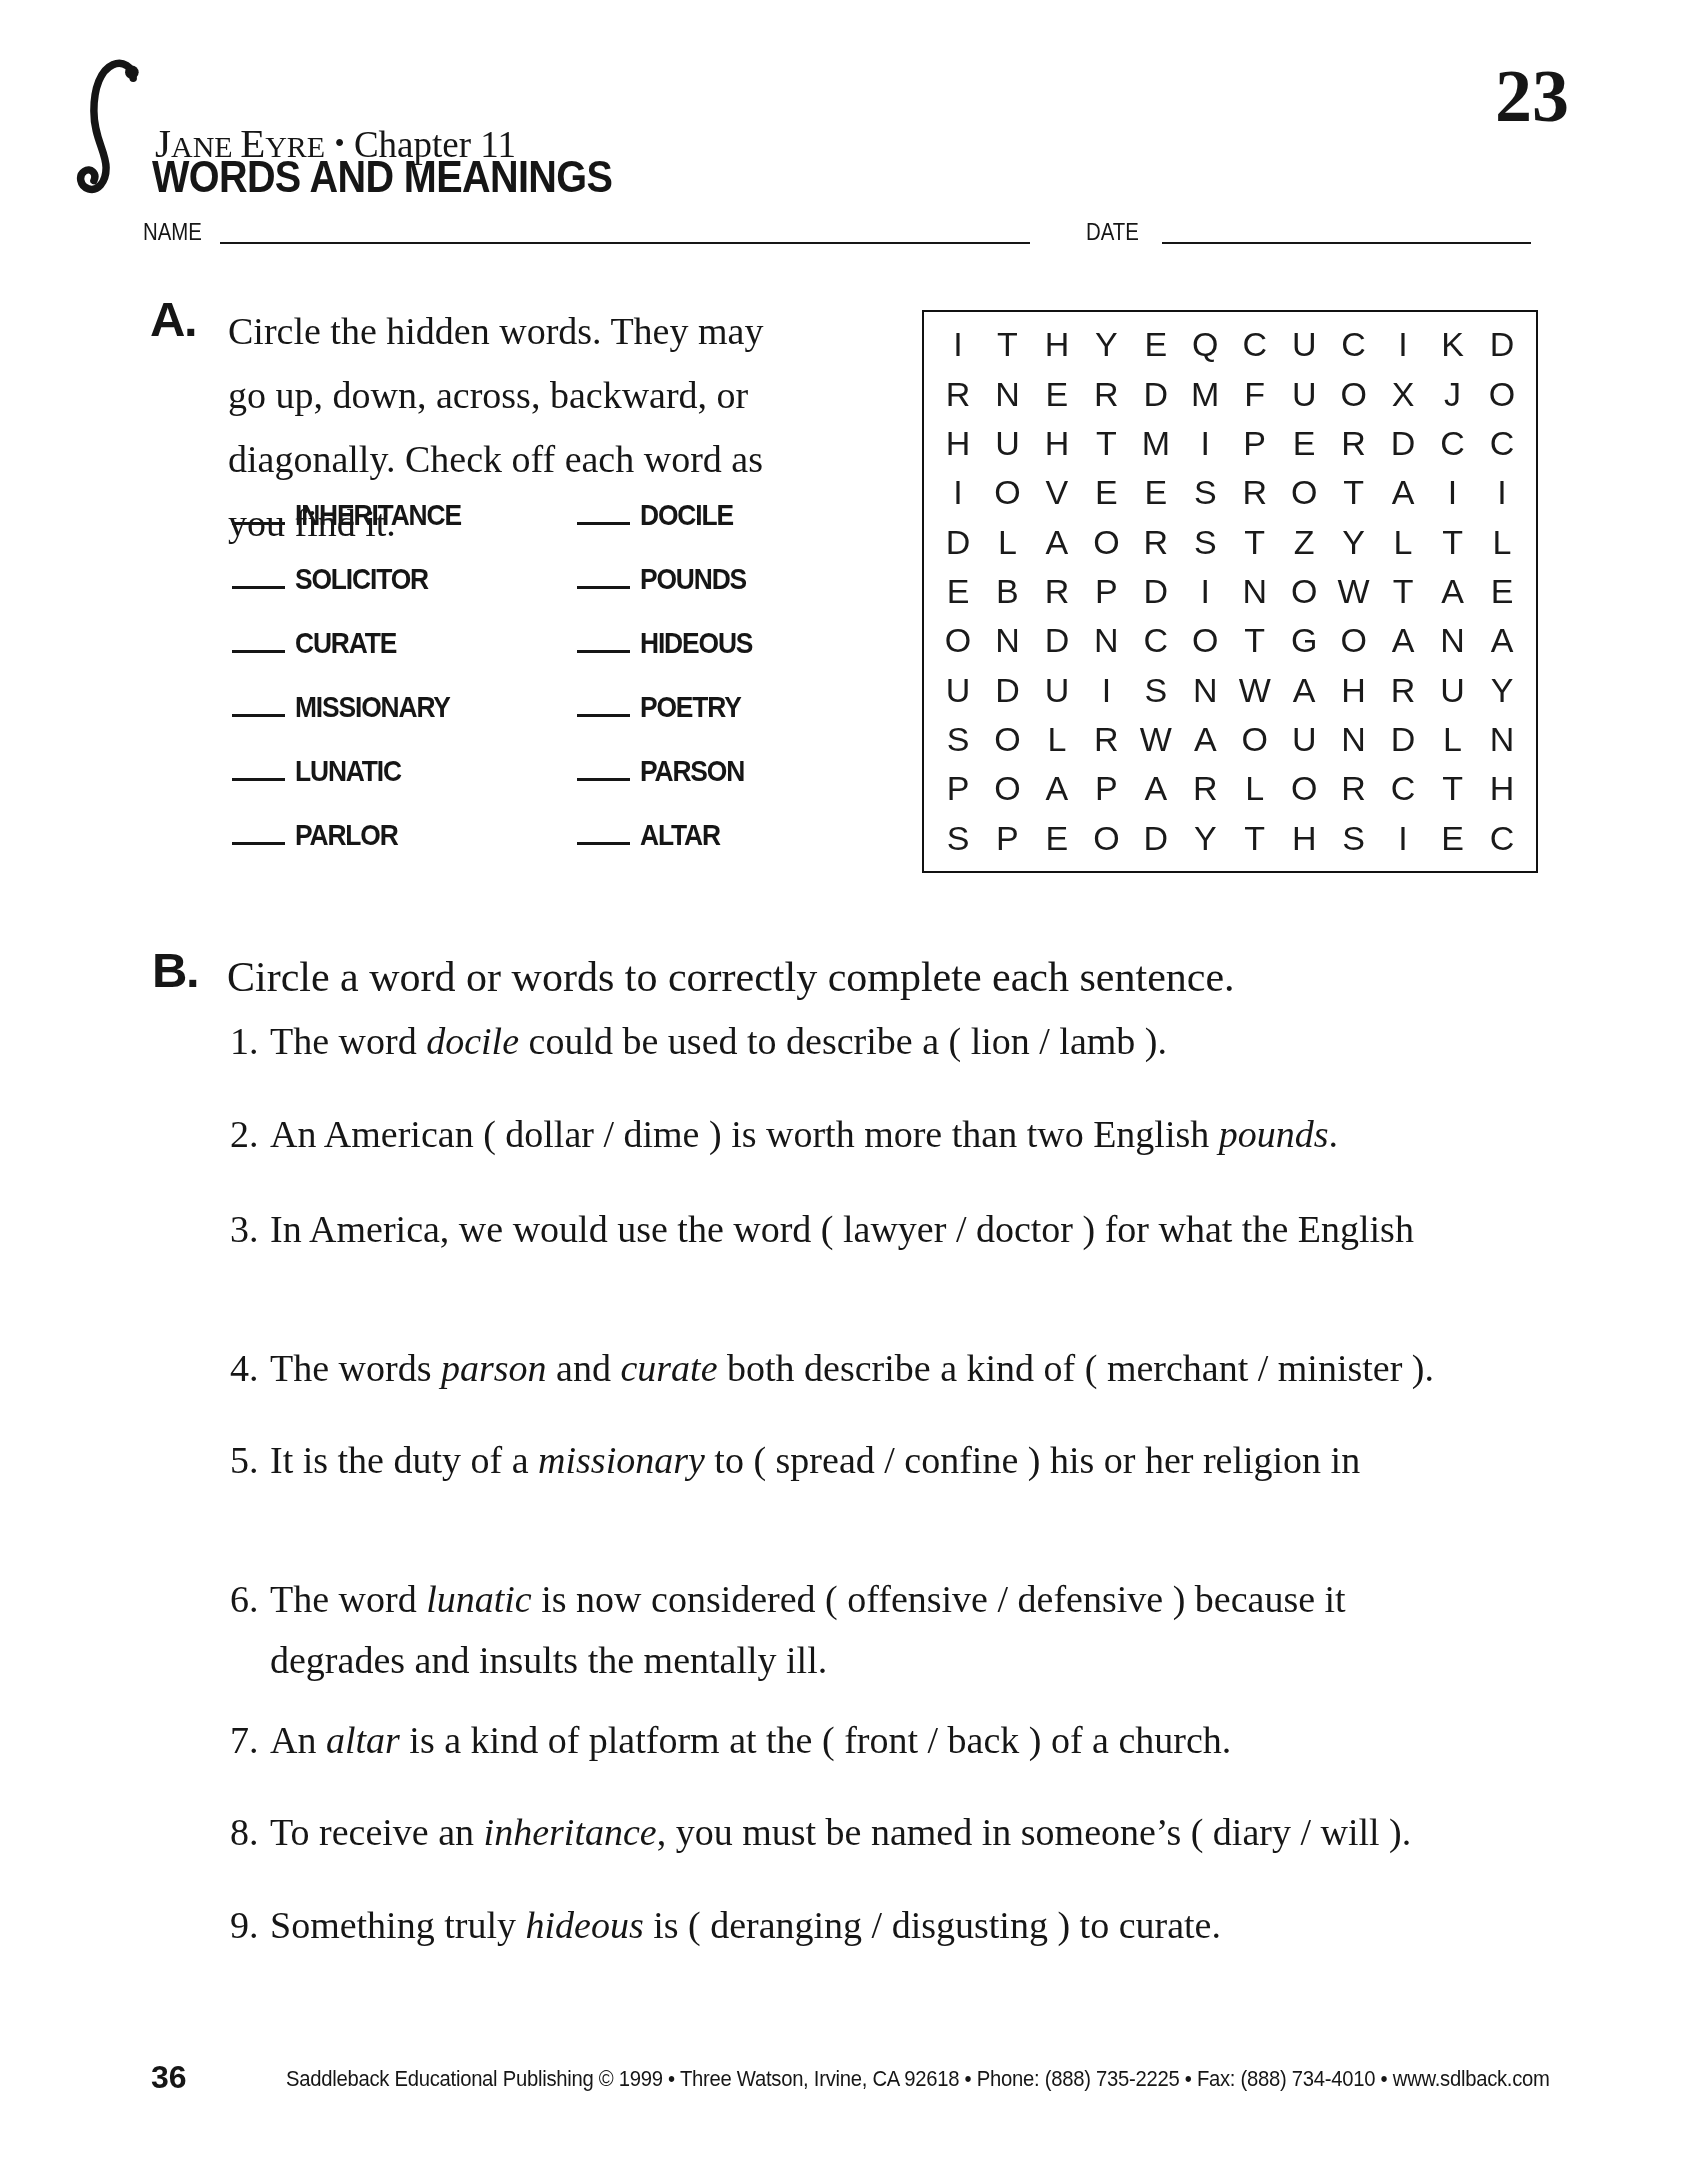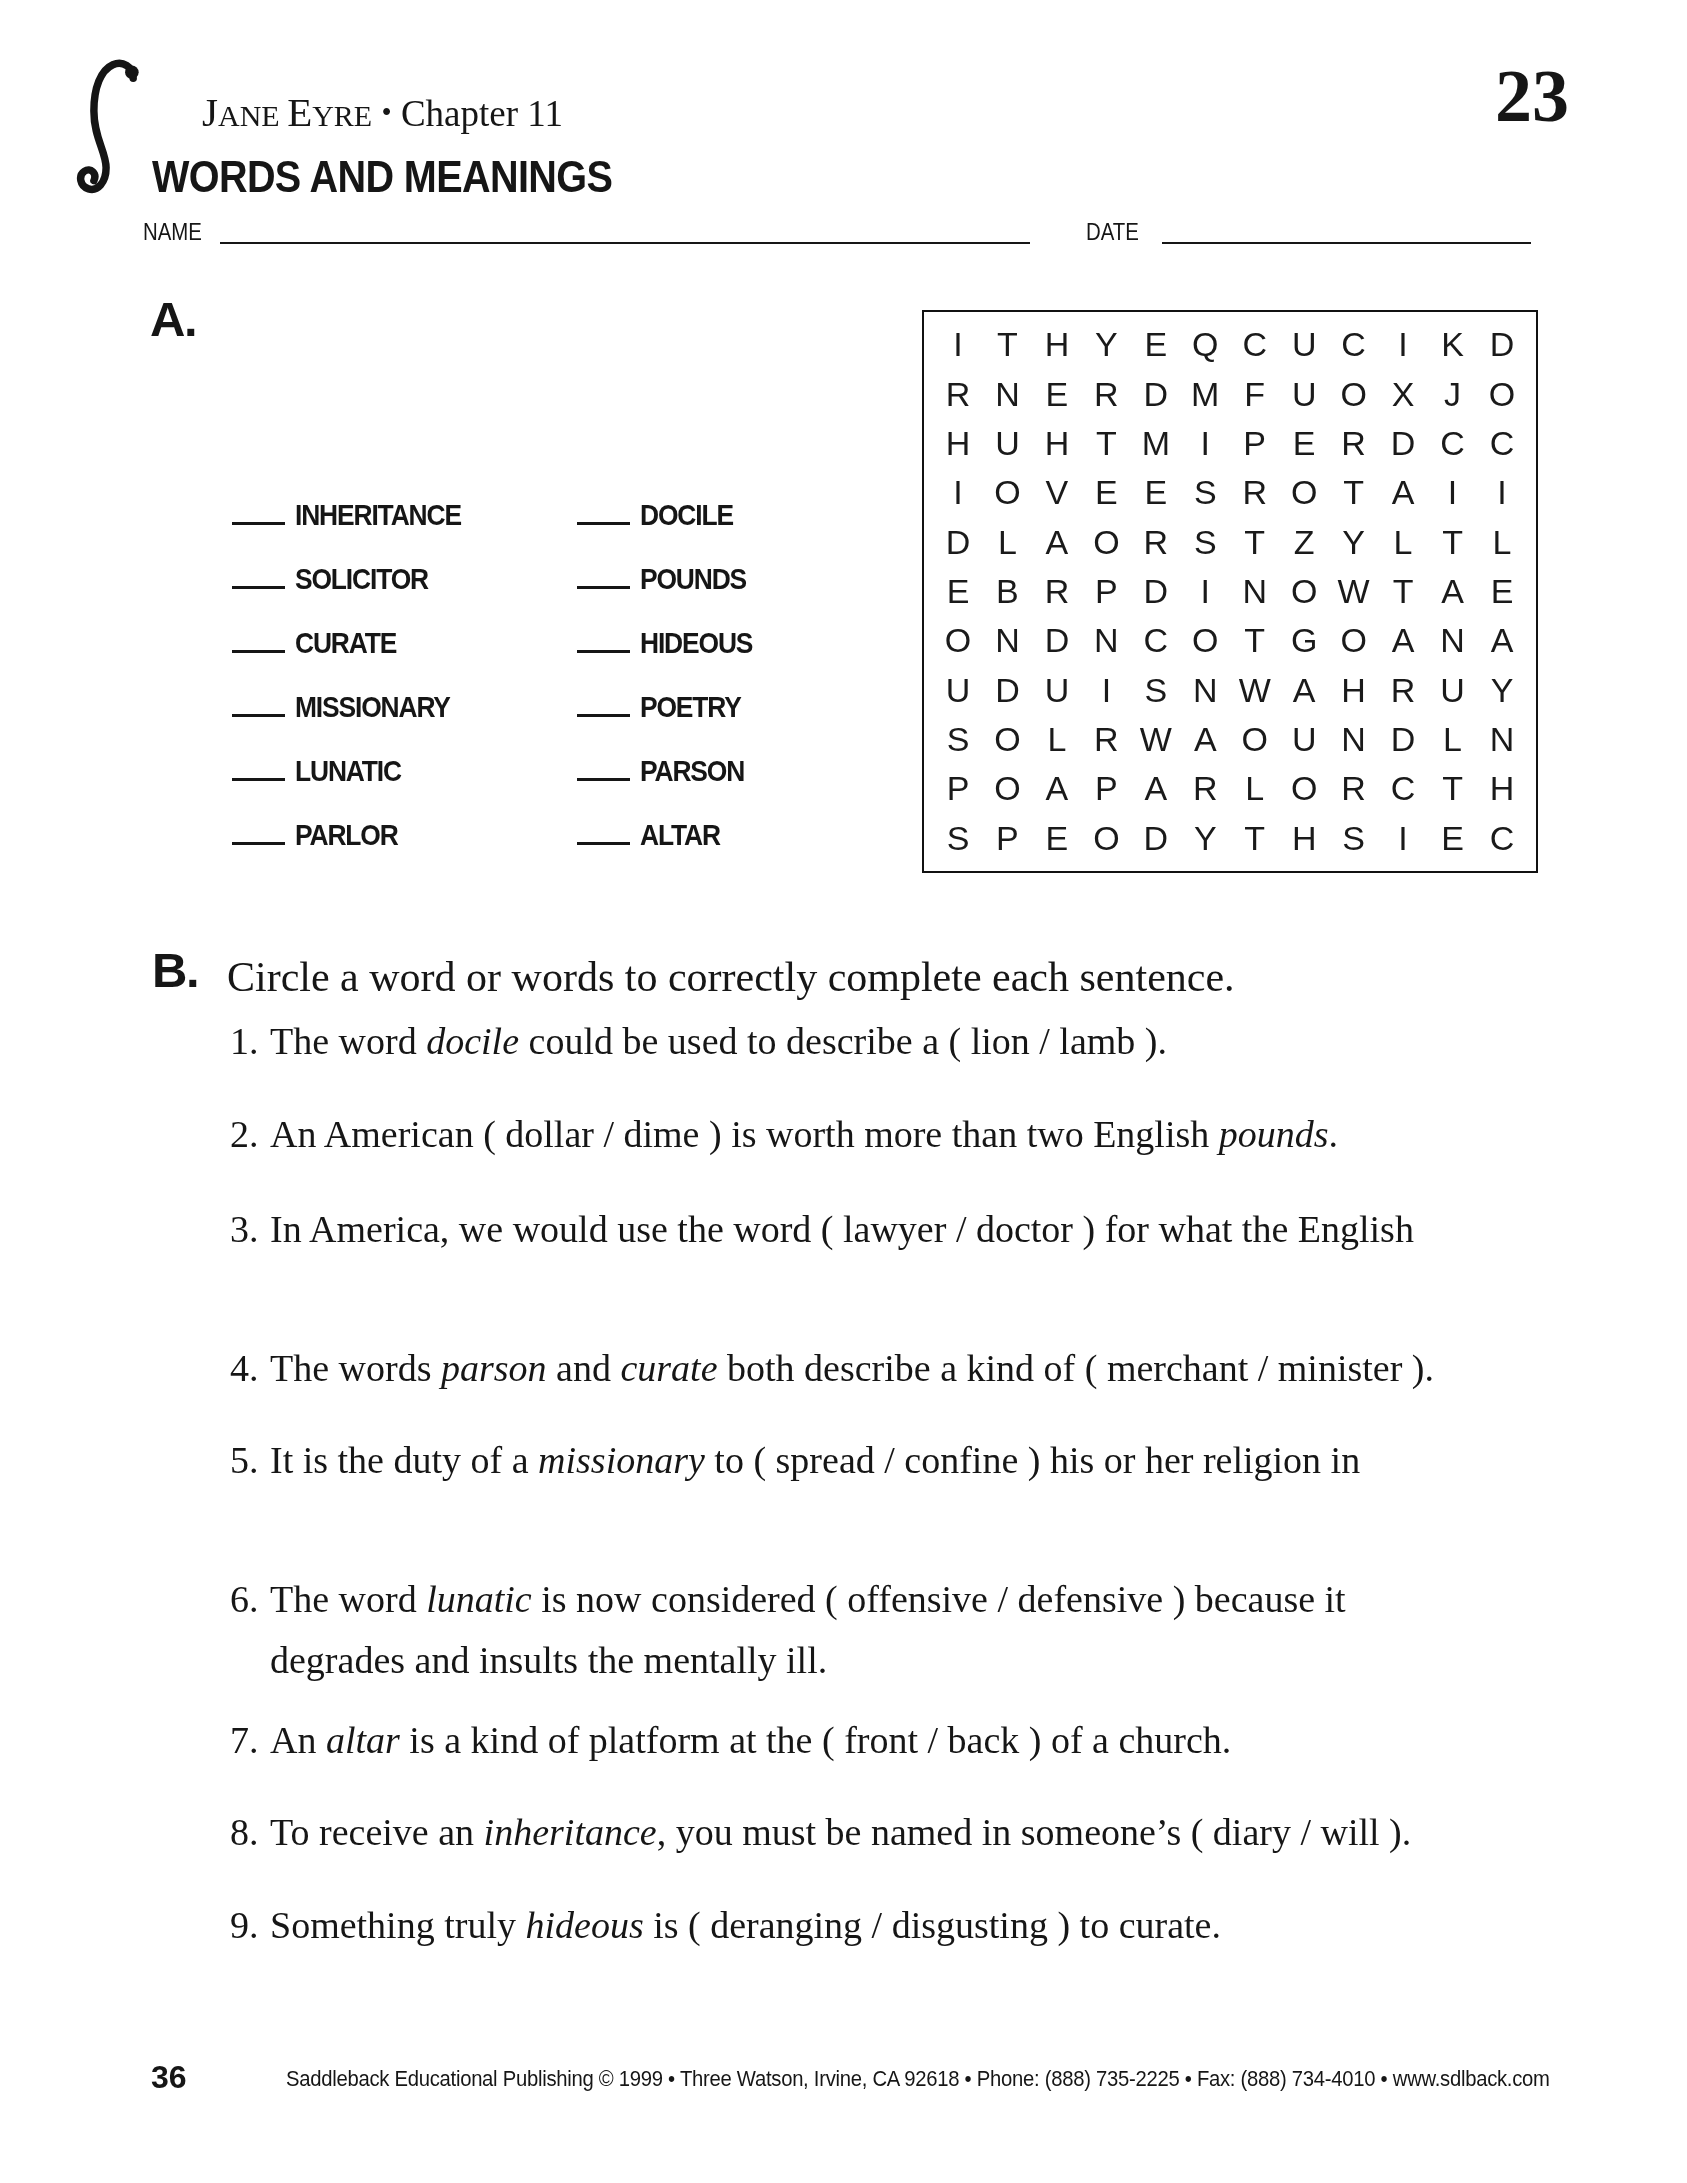--- a/index.html
+++ b/index.html
@@ -1,21 +1,21 @@
 <!DOCTYPE html>
 <html style="font-size:10.6px"><head>
 <meta charset="utf-8">
 <style>
   html,body{margin:0;padding:0;background:#ffffff;}
   #page{position:relative;width:1687px;height:2183px;background:#ffffff;color:#161616;
         font-family:"Liberation Serif",serif;overflow:hidden;}
 
   
   #logo-s{position:absolute;left:74px;top:58px;}
-  #hdr-line1{position:absolute;left:155px;top:88px;white-space:nowrap;margin-left:47px;}
+  #hdr-line1{position:absolute;left:155px;top:119px;white-space:nowrap;}
   .bigcap{font-size:41px;}
   .smcap{font-size:30px;}
   .hsep{font-size:29px;padding:0 9.3px;vertical-align:4px;}
   .chapter{font-size:37px;}
   #hdr-title{position:absolute;left:152px;top:152px;font-family:"Liberation Sans",sans-serif;
              font-weight:bold;font-size:44px;letter-spacing:-0.7px;transform:scaleX(.9);
              transform-origin:0 0;white-space:nowrap;}
   #pageno{position:absolute;left:1495px;top:54px;font-family:"Liberation Serif",serif;
           font-weight:bold;font-size:74px;}
 
@@ -86,20 +86,26 @@
   </div>
   <div id="hdr-title">WORDS AND MEANINGS</div>
   <div id="pageno">23</div>
 
   <span id="name-label" class="ndlabel">NAME</span>
   <div id="name-line" class="fill-line"></div>
   <span id="date-label" class="ndlabel">DATE</span>
   <div id="date-line" class="fill-line"></div>
 
   <div id="sec-a-letter" class="secletter">A.</div>
+  <div id="sec-a-instr">
+      <div>Circle the hidden words. They may</div>
+      <div>go up, down, across, backward, or</div>
+      <div>diagonally. Check off each word as</div>
+      <div>you find it.</div>
+    </div>
 
   <div id="word-col-1" class="wordcol">
       <div class="wrow"><span class="blank"></span><span class="wlabel">INHERITANCE</span></div>
       <div class="wrow"><span class="blank"></span><span class="wlabel">SOLICITOR</span></div>
       <div class="wrow"><span class="blank"></span><span class="wlabel">CURATE</span></div>
       <div class="wrow"><span class="blank"></span><span class="wlabel">MISSIONARY</span></div>
       <div class="wrow"><span class="blank"></span><span class="wlabel">LUNATIC</span></div>
       <div class="wrow"><span class="blank"></span><span class="wlabel">PARLOR</span></div>
     </div>
   <div id="word-col-2" class="wordcol">

